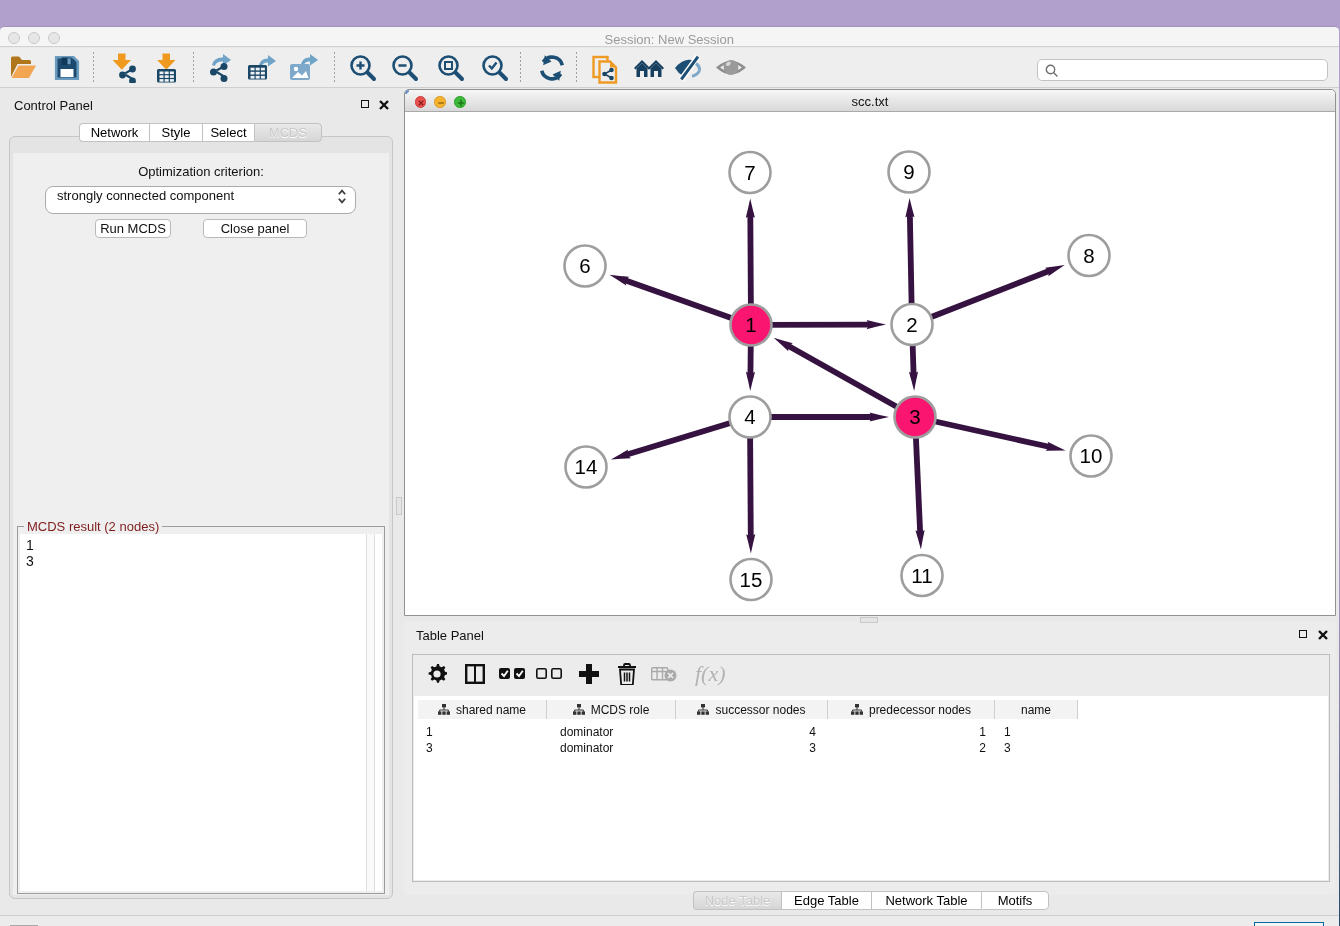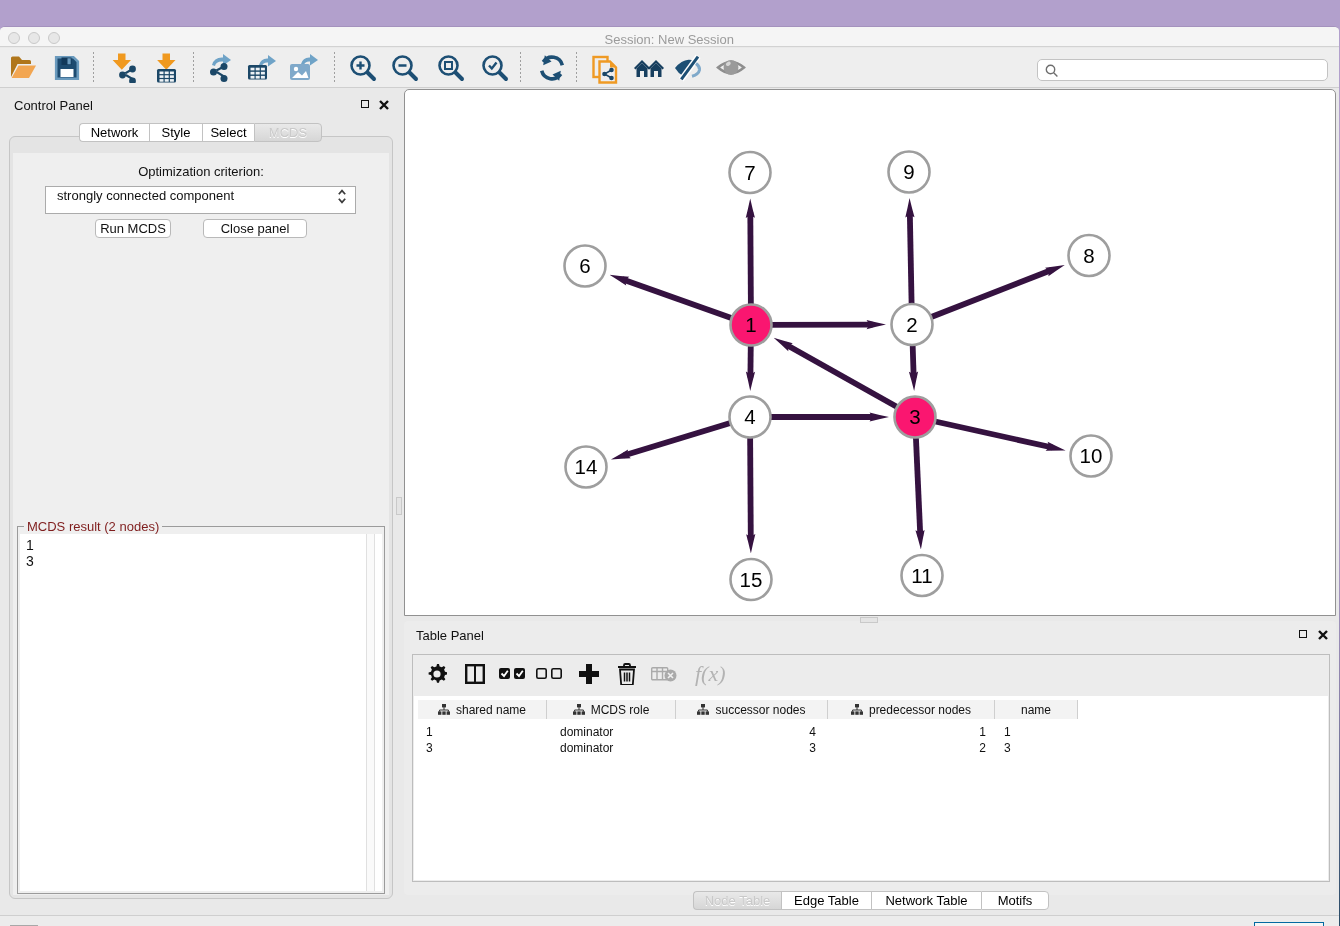--- a/index.html
+++ b/index.html
@@ -18,21 +18,21 @@
 #cpanel { position:absolute; left:0; top:0; width:393px; height:826px; }
 #cp-title { position:absolute; left:14px; top:10px; font-size:13px; color:#111; }
 #cp-body { position:absolute; left:9px; top:48px; width:384px; height:763px; background:#e4e4e4; border:1px solid #c6c6c6; border-radius:6px; }
 #cp-inner { position:absolute; left:3px; right:3px; top:16px; bottom:3px; background:#efefef; }
 .tabrow { position:absolute; display:flex; z-index:5; }
 .tab { font-size:13px; color:#000000; background:#fff; border:1px solid #c2c2c2; border-right:none; padding:0; height:19px; line-height:18px; text-align:center; }
 .tab.first { border-radius:4px 0 0 4px; }
 .tab.last { border-right:1px solid #c2c2c2; border-radius:0 4px 4px 0; }
 .tab.sel { background:linear-gradient(#e9e9e9,#d6d6d6); color:#c9c9c9; text-shadow:0 1px 0 #fff; }
 #opt-label { position:absolute; left:0; top:27px; width:100%; text-align:center; font-size:13px; color:#111; }
-#opt-select { position:absolute; left:35px; top:49px; width:311px; height:28px; background:#fff; border:1px solid #ababab; border-radius:0; font-size:13px; color:#111; line-height:18px; padding-left:11px; }
+#opt-select { position:absolute; left:35px; top:49px; width:311px; height:28px; background:#fff; border:1px solid #ababab; border-radius:8px; font-size:13px; color:#111; line-height:18px; padding-left:11px; }
 .btn { position:absolute; top:82px; height:19px; background:#fff; border:1px solid #b9b9b9; border-radius:4px; font-size:13px; color:#111; text-align:center; line-height:17px; }
 #mcds-group { position:absolute; left:7px; top:389px; width:368px; height:368px; border:1px solid #9b9b9b; }
 #mcds-legend { position:absolute; left:6px; top:-8px; background:#efefef; padding:0 3px; font-size:13px; color:#7f1d1d; }
 #mcds-text { position:absolute; left:2px; top:7px; right:2px; bottom:2px; background:#fff; font-size:14px; color:#111; line-height:16px; padding:3px 0 0 6px; }
 #mcds-sb { position:absolute; right:9px; top:7px; width:9px; bottom:2px; background:#fafafa; border-left:1px solid #e0e0e0; border-right:1px solid #e0e0e0; }
 
 #netwin { position:absolute; left:404px; top:1px; width:932px; height:527px; background:#fff; border:1px solid #919191; border-radius:5px 5px 0 0; }
 #nw-titlebar { position:absolute; left:0; top:0; width:100%; height:22px; background:linear-gradient(#f6f6f6,#d8d8d8); border-bottom:1px solid #a9a9a9; border-radius:5px 5px 0 0; }
 .nwtl { position:absolute; top:6px; width:11.5px; height:11.5px; border-radius:50%; }
 #nw-title { position:absolute; top:4px; left:0; width:100%; text-align:center; font-size:13px; color:#111; }
@@ -227,20 +227,39 @@
         <div class="btn" style="left:85px; width:76px;">Run MCDS</div>
         <div class="btn" style="left:193px; width:104px;">Close panel</div>
         <div id="mcds-group">
           <div id="mcds-legend">MCDS result (2 nodes)</div>
           <div id="mcds-text">1<br>3</div>
           <div id="mcds-sb"></div>
         </div>
       </div>
     </div>
     <div id="netwin">
+      <div id="nw-titlebar">
+          <div style="position:absolute;left:0;top:0;width:4px;height:4px;border-left:2px solid #6d8fc9;border-top:2px solid #6d8fc9;border-radius:4px 0 0 0;"></div>
+        <div class="nwtl" style="left:9.5px; background:#e8514d; border:1px solid #ca3f3c;">
+            <svg width="10" height="10" viewBox="0 0 10 10" style="position:absolute;left:0.5px;top:0.5px">
+              <path d="M2.8,2.8 L7.2,7.2 M7.2,2.8 L2.8,7.2" stroke="#8f1f1c" stroke-width="1.4"></path>
+            </svg>
+          </div>
+        <div class="nwtl" style="left:29px; background:#f6b42e; border:1px solid #d99b23;">
+            <svg width="10" height="10" viewBox="0 0 10 10" style="position:absolute;left:0.5px;top:0.5px">
+              <path d="M2.2,5 H7.8" stroke="#9a6a11" stroke-width="1.6"></path>
+            </svg>
+          </div>
+        <div class="nwtl" style="left:49px; background:#3dba3a; border:1px solid #2ba029;">
+            <svg width="10" height="10" viewBox="0 0 10 10" style="position:absolute;left:0.5px;top:0.5px">
+              <path d="M5,1.8 V8.2 M1.8,5 H8.2" stroke="#1c7a1a" stroke-width="1.6"></path>
+            </svg>
+          </div>
+        <div id="nw-title">scc.txt</div>
+      </div>
       <svg id="graph" width="930" height="503" viewBox="0 0 930 503">
         <defs>
           <marker id="arr" viewBox="0 0 20 11" markerWidth="20" markerHeight="11" refX="6.5" refY="5.5" orient="auto" markerUnits="userSpaceOnUse">
             <path d="M20,5.5 Q9,3.1 0.6,0.9 Q2.4,3.6 2.8,5.5 Q2.4,7.4 0.6,10.1 Q9,7.9 20,5.5 Z" fill="#351240"></path>
           </marker>
         </defs>
         <g stroke="#351240" stroke-width="5.8" marker-end="url(#arr)">
           <line x1="346.0" y1="212.0" x2="345.3" y2="99.0"></line>
           <line x1="346.0" y1="212.0" x2="217.2" y2="166.2"></line>
           <line x1="346.0" y1="212.0" x2="467.5" y2="211.6"></line>

